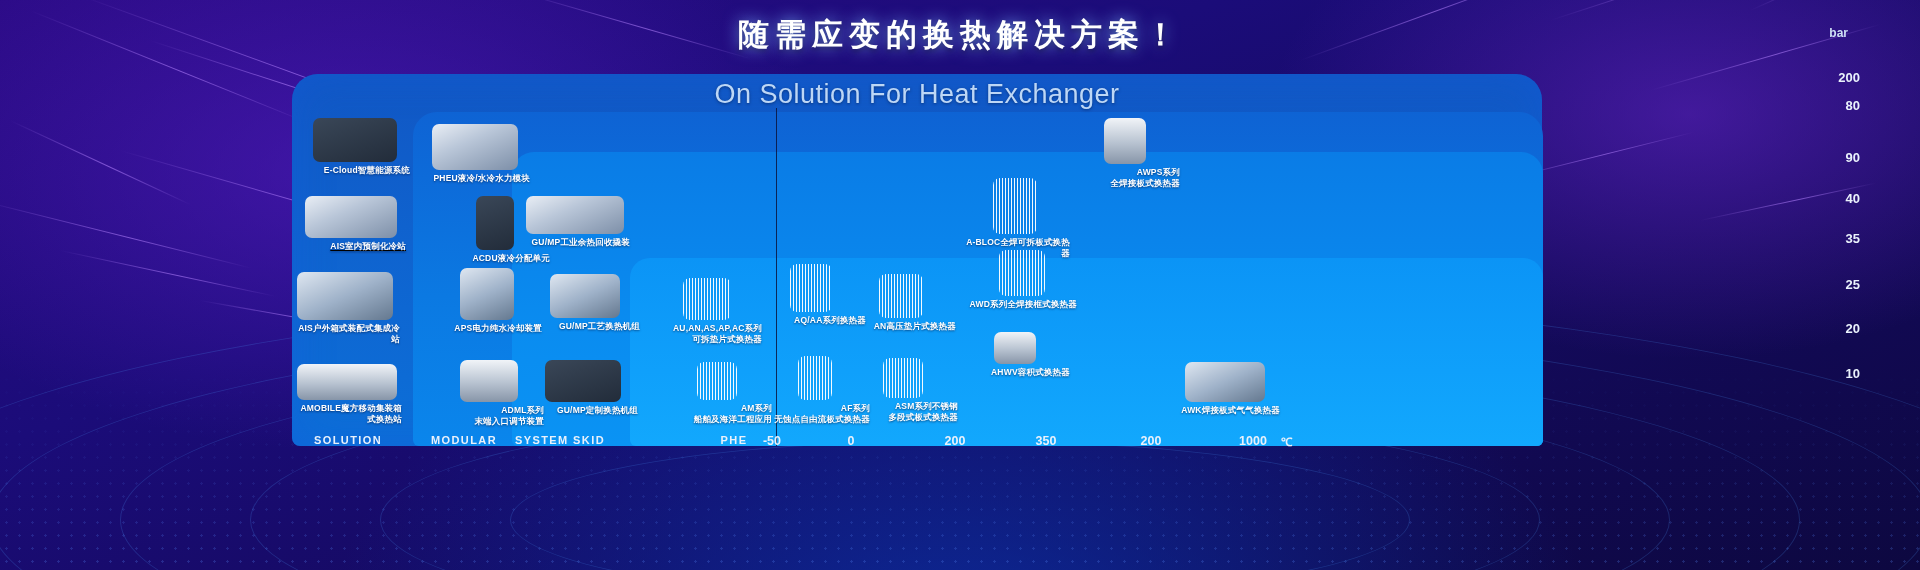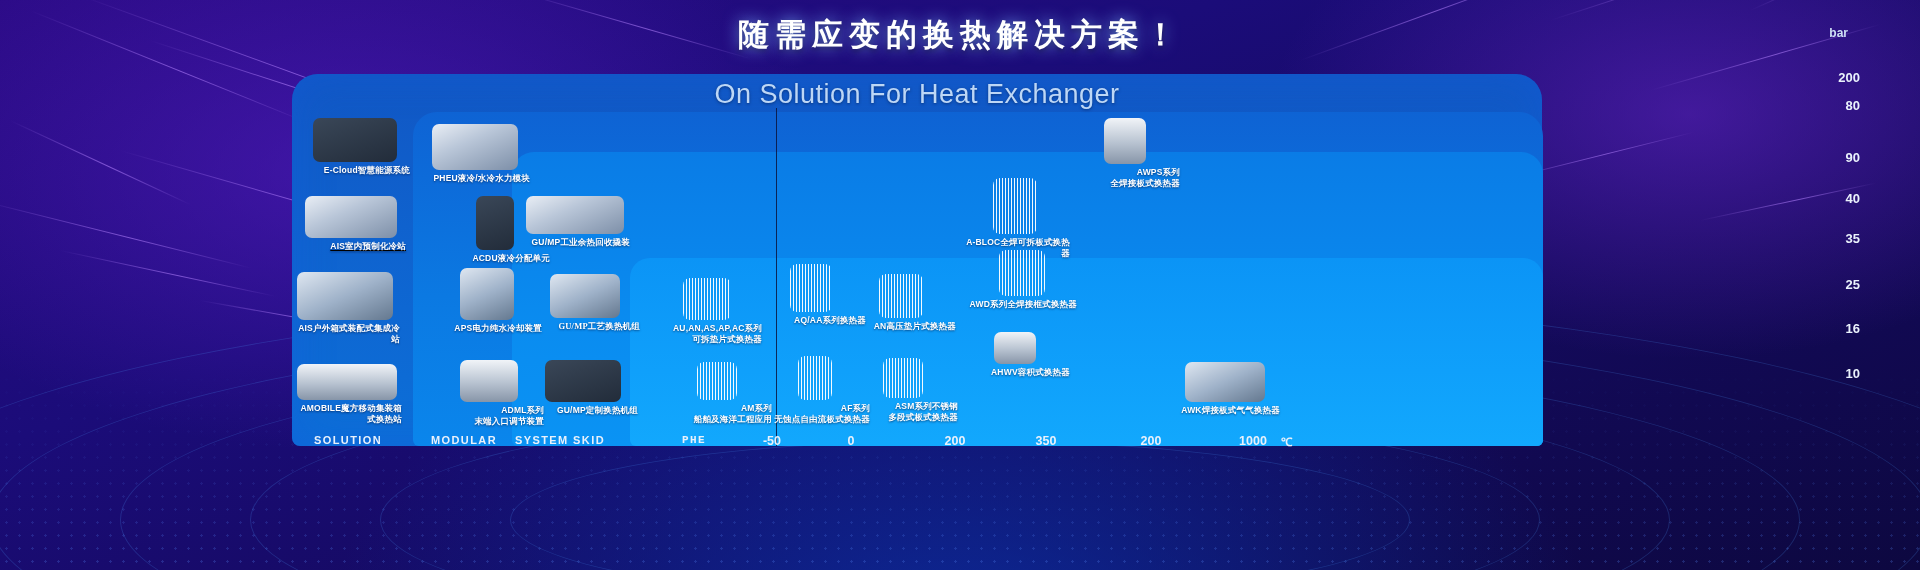--- a/index.html
+++ b/index.html
@@ -227,21 +227,21 @@
     </div>
     <div class="prod" style="left: 434px; top: 360px; width: 110px;">
       <div class="thumb sq m-silver" style="width: 58px; height: 42px;"></div>
       <div class="cap">ADML系列
 末端入口调节装置</div>
     </div>
     <div class="prod" style="left: 520px; top: 196px; width: 110px;">
       <div class="thumb sq m-a" style="width: 98px; height: 38px;"></div>
       <div class="cap">GU/MP工业余热回收撬装</div>
     </div>
-    <div class="prod" style="left: 530px; top: 274px; width: 110px; font-family: Liberation Serif, serif;">
+    <div class="prod" style="left: 530px; top: 274px; width: 110px;">
       <div class="thumb sq m-b" style="width: 70px; height: 44px;"></div>
       <div class="cap">GU/MP工艺换热机组</div>
     </div>
     <div class="prod" style="left: 528px; top: 360px; width: 110px;">
       <div class="thumb sq m-dark" style="width: 76px; height: 42px;"></div>
       <div class="cap">GU/MP定制换热机组</div>
     </div>
     <div class="prod" style="left: 652px; top: 278px; width: 110px;">
       <div class="thumb sq m-red plates" style="width: 48px; height: 42px;"></div>
       <div class="cap">AU,AN,AS,AP,AC系列
@@ -290,33 +290,33 @@
     <div class="prod" style="left: 1170px; top: 362px; width: 110px;">
       <div class="thumb sq m-b" style="width: 80px; height: 40px;"></div>
       <div class="cap">AWK焊接板式气气换热器</div>
     </div>
   </div>
 
 <div id="axis-row">
     <div class="axis-lab" style="left: 348px;">SOLUTION</div>
     <div class="axis-lab" style="left: 464px;">MODULAR</div>
     <div class="axis-lab" style="left: 560px;">SYSTEM SKID</div>
-    <div class="axis-lab" style="left: 694px; font-family: Liberation Mono, monospace;">PHE</div>
+    <div class="axis-lab" style="left: 734px;">PHE</div>
     <div class="axis-num" style="left: 772px;">-50</div>
     <div class="axis-num" style="left: 851px;">0</div>
     <div class="axis-num" style="left: 955px;">200</div>
     <div class="axis-num" style="left: 1046px;">350</div>
     <div class="axis-num" style="left: 1151px;">200</div>
     <div class="axis-num" style="left: 1253px;">1000</div>
     <div id="axis-unit" style="left: 1281px;">℃</div>
   </div>
 
 <div id="bar-scale">
   <div id="bar-unit">bar</div>
 <div class="bar-tick" style="top: 77px;">200</div>
     <div class="bar-tick" style="top: 105px;">80</div>
     <div class="bar-tick" style="top: 157px;">90</div>
     <div class="bar-tick" style="top: 198px;">40</div>
     <div class="bar-tick" style="top: 238px;">35</div>
     <div class="bar-tick" style="top: 284px;">25</div>
-    <div class="bar-tick" style="top: 328px;">16</div>
+    <div class="bar-tick" style="top: 328px;">20</div>
     <div class="bar-tick" style="top: 373px;">10</div>
   </div>
 
 </body></html>

